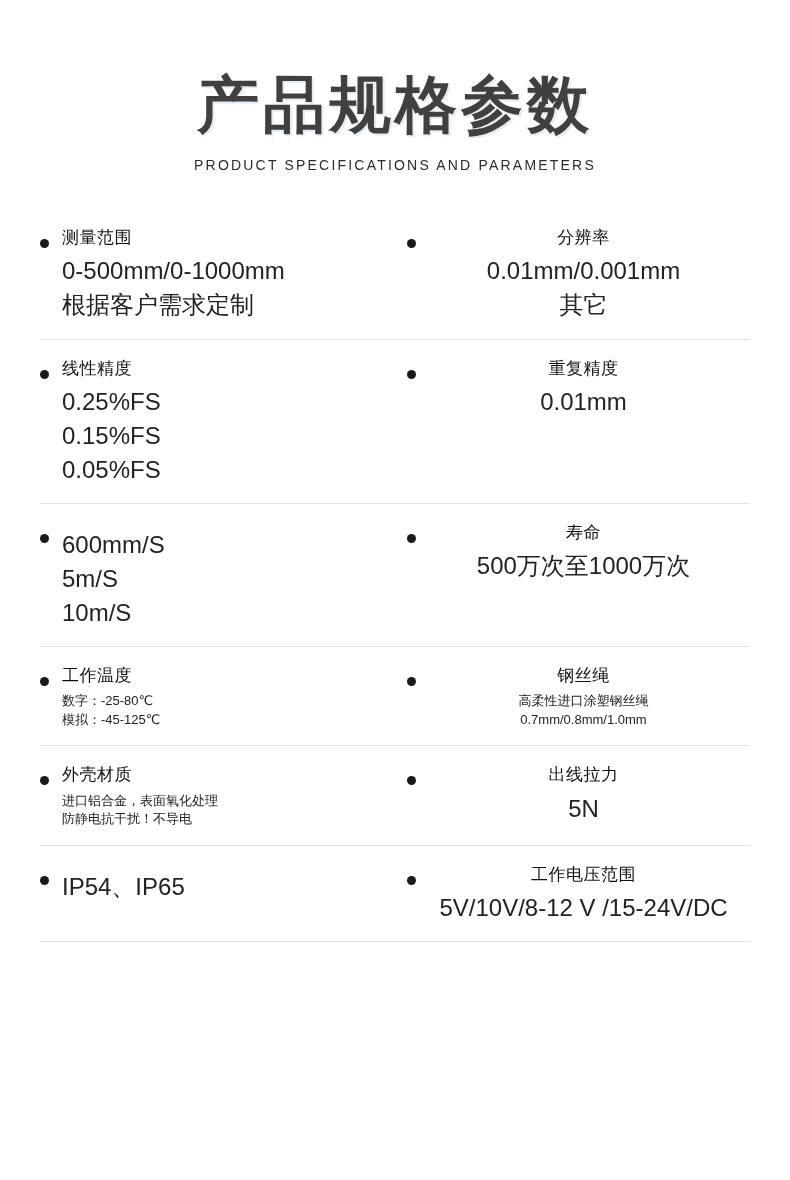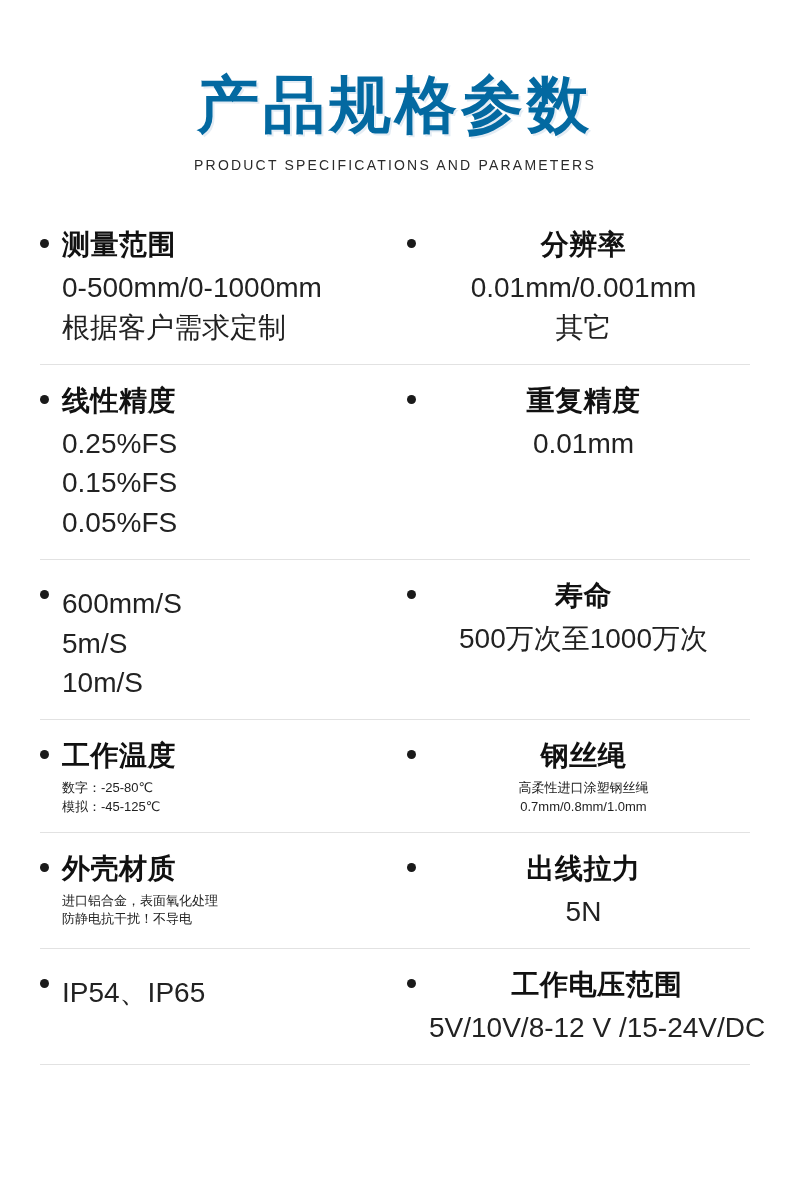--- a/index.html
+++ b/index.html
@@ -21,21 +21,21 @@
     box-sizing: border-box;
   }
   .header {
     padding-top: 72px;
     text-align: center;
   }
   .title {
     font-size: 62px;
     line-height: 1.05;
     font-weight: 700;
-    color: #0369a1;
+    color: #404040;
     letter-spacing: 4px;
     margin: 0;
     text-shadow: 2px 2px 0 rgba(120,160,200,0.20);
   }
   .subtitle {
     margin-top: 20px;
     font-size: 14px;
     letter-spacing: 2.2px;
     color: #2b2b2b;
     font-weight: 400;
@@ -69,31 +69,31 @@
     border-radius: 50%;
     background: #1a1a1a;
     margin-top: 12px;
     margin-right: 13px;
     flex: 0 0 auto;
   }
   .cell-body {
     flex: 1 1 auto;
   }
   .label {
-    font-size: 28px;
-    font-weight: 700;
+    font-size: 17px;
+    font-weight: 400;
     color: #111111;
     line-height: 1.25;
     letter-spacing: 0.5px;
   }
   .values {
     margin-top: 6px;
   }
   .value {
-    font-size: 28px;
+    font-size: 24px;
     line-height: 1.42;
     color: #222222;
     font-weight: 400;
     white-space: pre;
   }
   .value.small {
     font-size: 13px;
   }
 </style>
 </head>

